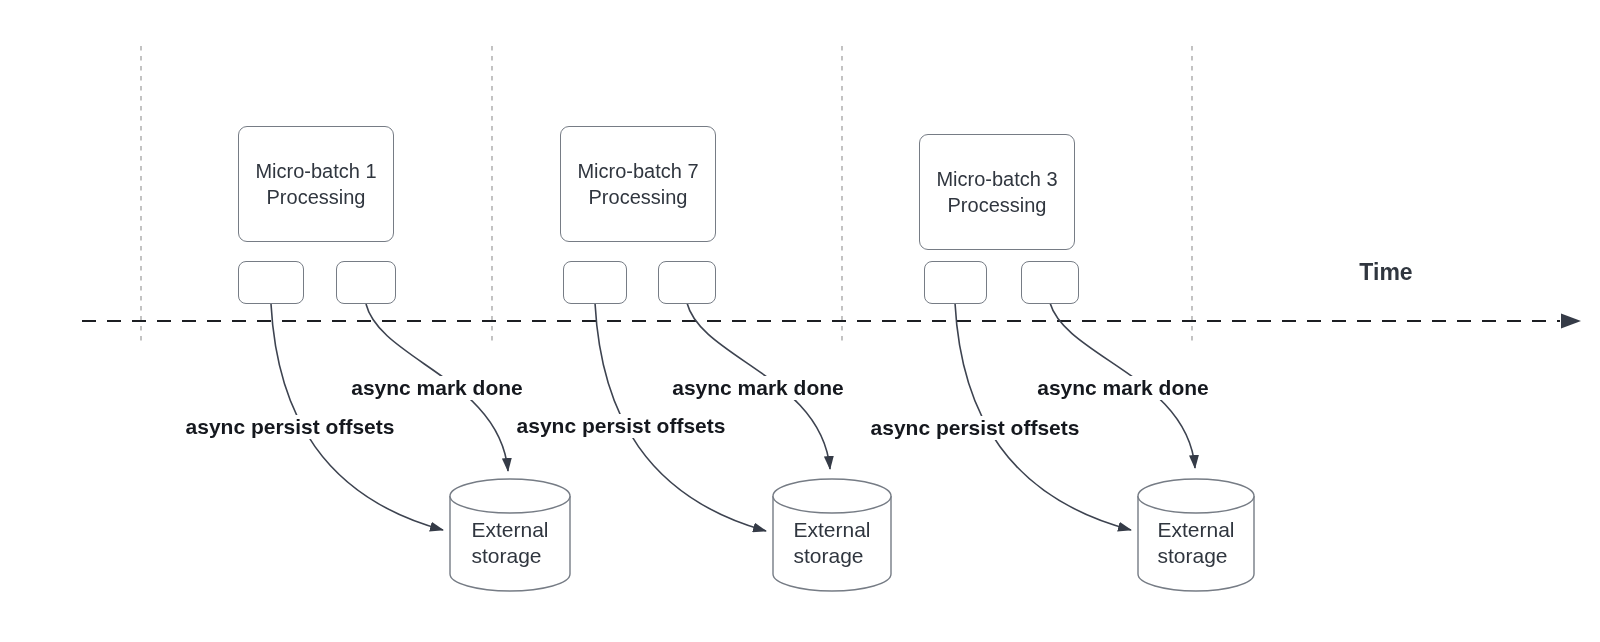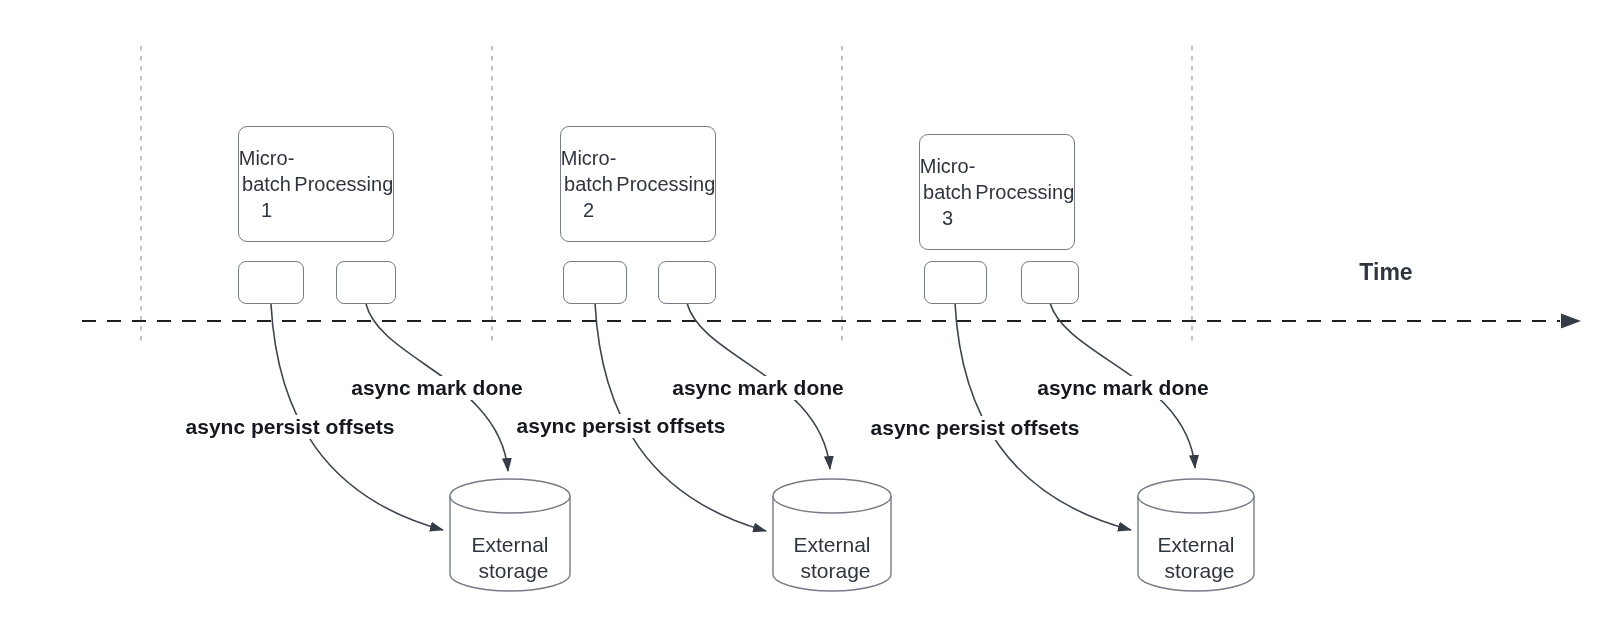--- a/index.html
+++ b/index.html
@@ -15,21 +15,21 @@
 
   .batch-box {
     position: absolute;
     width: 156px;
     height: 116px;
     top: 126px;
     border: 1.4px solid #767c85;
     border-radius: 9px;
     background: #ffffff;
     display: flex;
-    flex-direction: row;
+    flex-direction: column;
     align-items: center;
     justify-content: center;
     text-align: center;
     font-size: 20px;
     line-height: 26px;
     color: #30363f;
     box-sizing: border-box;
   }
   .sub-box {
     position: absolute;
@@ -46,26 +46,25 @@
     font-size: 21px;
     font-weight: bold;
     color: #15181e;
     white-space: nowrap;
     background: #ffffff;
     padding: 0 2px;
   }
   .storage-label {
     position: absolute;
     transform: translate(-50%, -50%);
-    text-align: right;
+    text-align: left;
     font-size: 21px;
     line-height: 26px;
     color: #30363f;
     white-space: nowrap;
-    margin-top: 15px;
   }
   .time-label {
     position: absolute;
     transform: translate(-50%, -50%);
     font-size: 23px;
     color: #30363f;
     white-space: nowrap;
   }
 </style>
 </head>
@@ -118,21 +117,21 @@
   <div class="sub-box" style="left:238px; width:66px;"></div>
   <div class="sub-box" style="left:336px; width:60px;"></div>
   <div class="flow-label" style="left:290px; top:427px;">async persist offsets</div>
   <div class="flow-label" style="left:437px; top:388px;">async mark done</div>
   <div class="storage-label" style="left:510px; top:543px;">
     <div>External</div>
     <div>storage</div>
   </div>
 
   <div class="batch-box" style="left:560px;">
-    <span>Micro-batch 2</span>
+    <span>Micro-batch 7</span>
     <span>Processing</span>
   </div>
   <div class="sub-box" style="left:563px; width:64px;"></div>
   <div class="sub-box" style="left:658px; width:58px;"></div>
   <div class="flow-label" style="left:621px; top:426px;">async persist offsets</div>
   <div class="flow-label" style="left:758px; top:388px;">async mark done</div>
   <div class="storage-label" style="left:832px; top:543px;">
     <div>External</div>
     <div>storage</div>
   </div>

